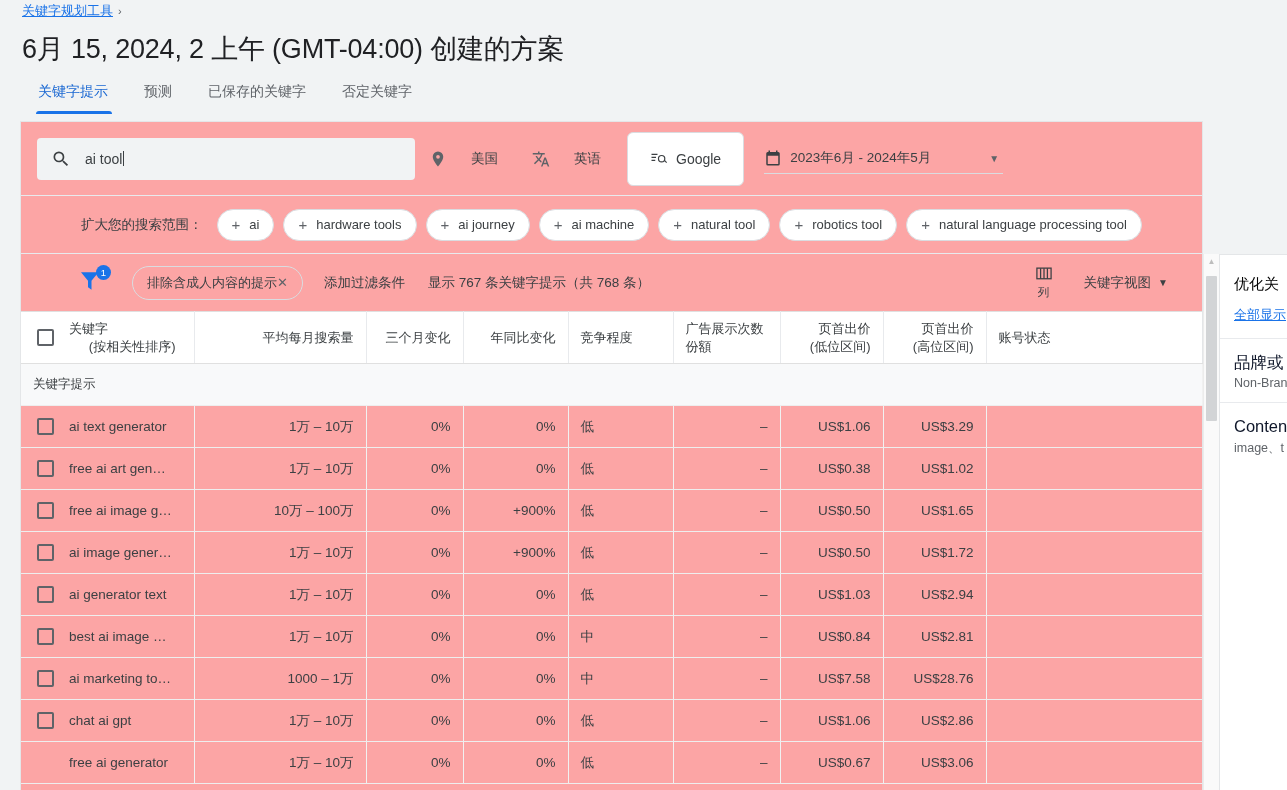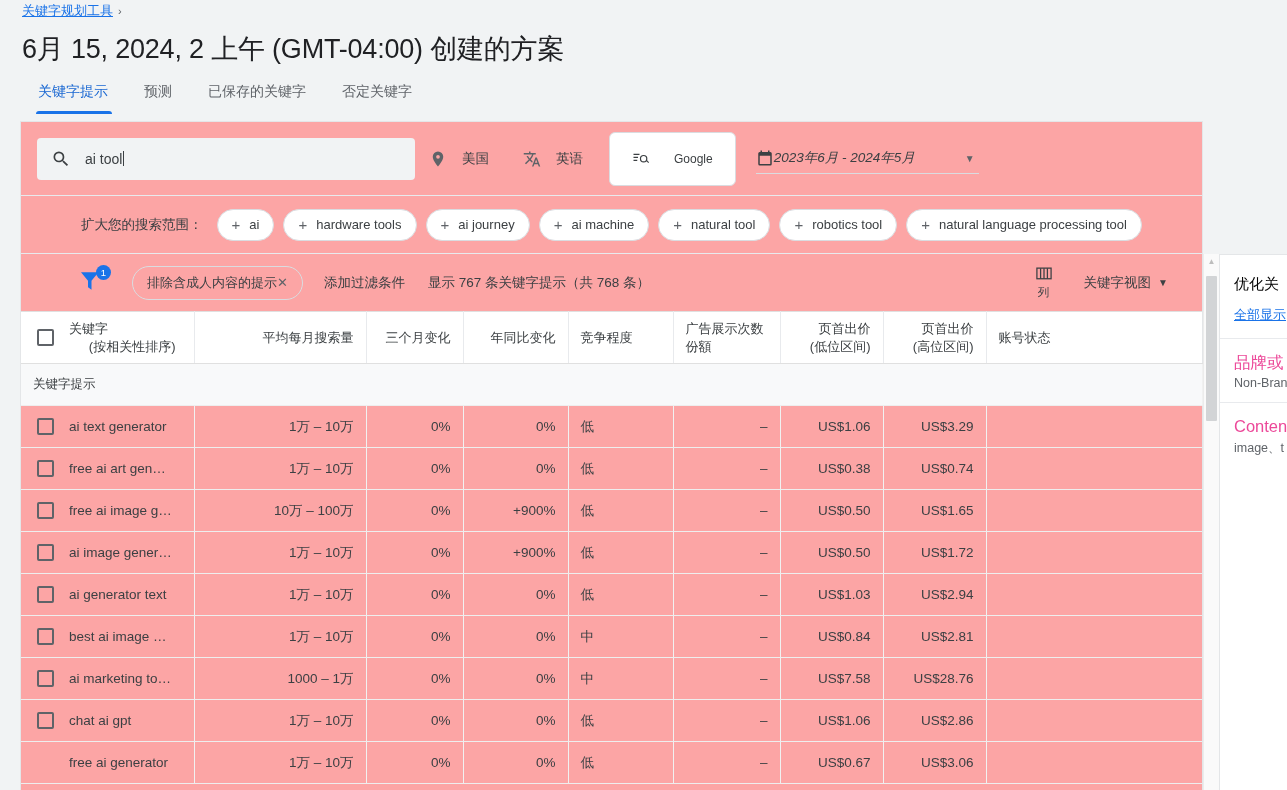--- a/index.html
+++ b/index.html
@@ -32,26 +32,26 @@
   .card{position:absolute;left:20px;top:121px;width:1183px;height:669px;background:#fca5a5;
     border:1px solid #e4e6e8;border-bottom:none;box-sizing:border-box;}
 
   
   .search-row{position:relative;height:74px;border-bottom:1px solid #e8eaed;display:flex;align-items:center;padding:0 16px;box-sizing:border-box;}
   .search-box{display:flex;align-items:center;width:378px;height:42px;background:#f1f3f4;border-radius:4px;padding:0 14px;box-sizing:border-box;cursor:text;}
   .search-box .mi{width:20px;height:20px;flex:0 0 20px;margin-right:14px;}
   .search-box .q{font-size:14px;color:#3c4043;}
   .caret{display:inline-block;width:1px;height:15px;background:#3c4043;vertical-align:-3px;margin-left:1px;}
 
-  .pill{display:flex;align-items:center;gap:15px;font-size:13.5px;color:#3c4043;cursor:pointer;white-space:nowrap;}
+  .pill{display:flex;align-items:center;gap:24px;font-size:13.5px;color:#3c4043;cursor:pointer;white-space:nowrap;}
   .pill .mi{width:18px;height:18px;flex:0 0 18px;}
   .loc{margin-left:14px;}
   .lang{margin-left:34px;}
-  .netbtn{margin-left:26px;display:flex;align-items:center;gap:24px;height:54px;padding:0 22px;border:1px solid #dadce0;border-radius:6px;box-sizing:border-box;cursor:pointer;font-size:12px;color:#3c4043;background:#fff;}
-  .daterange{margin-left:20px;display:flex;align-items:center;height:30px;border-bottom:1px solid #dadce0;cursor:pointer;padding-right:4px;font-style:italic;}
+  .netbtn{margin-left:26px;display:flex;align-items:center;gap:8px;height:54px;padding:0 22px;border:1px solid #dadce0;border-radius:6px;box-sizing:border-box;cursor:pointer;font-size:14px;color:#3c4043;background:#fff;}
+  .daterange{margin-left:20px;display:flex;align-items:center;gap:8px;height:30px;border-bottom:1px solid #dadce0;cursor:pointer;padding-right:4px;}
   .daterange .txt{font-size:13.5px;color:#3c4043;white-space:nowrap;}
   .daterange .arrow{margin-left:50px;color:#5f6368;font-size:10px;}
 
   
   .broaden{position:relative;height:58px;border-bottom:1px solid #e8eaed;display:flex;align-items:center;padding:0 16px;box-sizing:border-box;gap:9px;justify-content:center;}
   .broaden-label{font-size:13.5px;color:#3c4043;margin-right:5px;white-space:nowrap;}
   .chip{display:flex;align-items:center;gap:9px;height:30px;padding:0 14px;border:1px solid #dadce0;border-radius:16px;font-size:13px;color:#3c4043;cursor:pointer;white-space:nowrap;background:#fff;}
   .chip .plus{font-size:15px;color:#5f6368;line-height:1;}
 
   
@@ -95,21 +95,21 @@
   
   .vscroll{position:absolute;left:1203px;top:254px;width:15px;height:536px;background:#fafafa;border-left:1px solid #ececec;}
   .vscroll .up{position:absolute;top:0;left:0;width:15px;height:15px;color:#bdbdbd;font-size:8px;text-align:center;line-height:15px;}
   .vscroll .thumb{position:absolute;top:22px;left:2px;width:11px;height:145px;background:#d2d4d6;border-radius:1px;}
 
   
   .rpanel{position:absolute;left:1219px;top:254px;width:68px;height:536px;background:#fff;border-left:1px solid #e4e6e8;border-top:1px solid #e4e6e8;overflow:hidden;box-sizing:border-box;}
   .rp-title{padding:20px 0 0 14px;font-size:15px;color:#000000;white-space:nowrap;}
   .rp-link{padding:12px 0 14px 14px;font-size:13px;color:#1a73e8;text-decoration:underline;cursor:pointer;white-space:nowrap;}
   .rp-item{border-top:1px solid #e8eaed;padding:12px 0 12px 14px;cursor:pointer;}
-  .rp-item .h{font-size:16.5px;color:#ec4899;white-space:nowrap;line-height:22px;}
+  .rp-item .h{font-size:16.5px;color:#0f172a;white-space:nowrap;line-height:22px;}
   .rp-item .s{font-size:12.5px;color:#5f6368;white-space:nowrap;margin-top:3px;}
 
   svg{display:block;}
 </style>
 </head>
 <body>
 
 <div class="page">
 
   <div class="breadcrumb">
@@ -296,21 +296,21 @@
             </tr>
             <tr>
               <td class="ckcol"><span class="cbx"></span></td>
               <td class="kwcol">free ai art gen…</td>
               <td class="num">1万 – 10万</td>
               <td class="num">0%</td>
               <td class="num">0%</td>
               <td class="left">低</td>
               <td class="num">–</td>
               <td class="num">US$0.38</td>
-              <td class="num">US$0.74</td>
+              <td class="num">US$1.02</td>
               <td class="left last"></td>
             </tr>
             <tr>
               <td class="ckcol"><span class="cbx"></span></td>
               <td class="kwcol">free ai image g…</td>
               <td class="num">10万 – 100万</td>
               <td class="num">0%</td>
               <td class="num">+900%</td>
               <td class="left">低</td>
               <td class="num">–</td>

